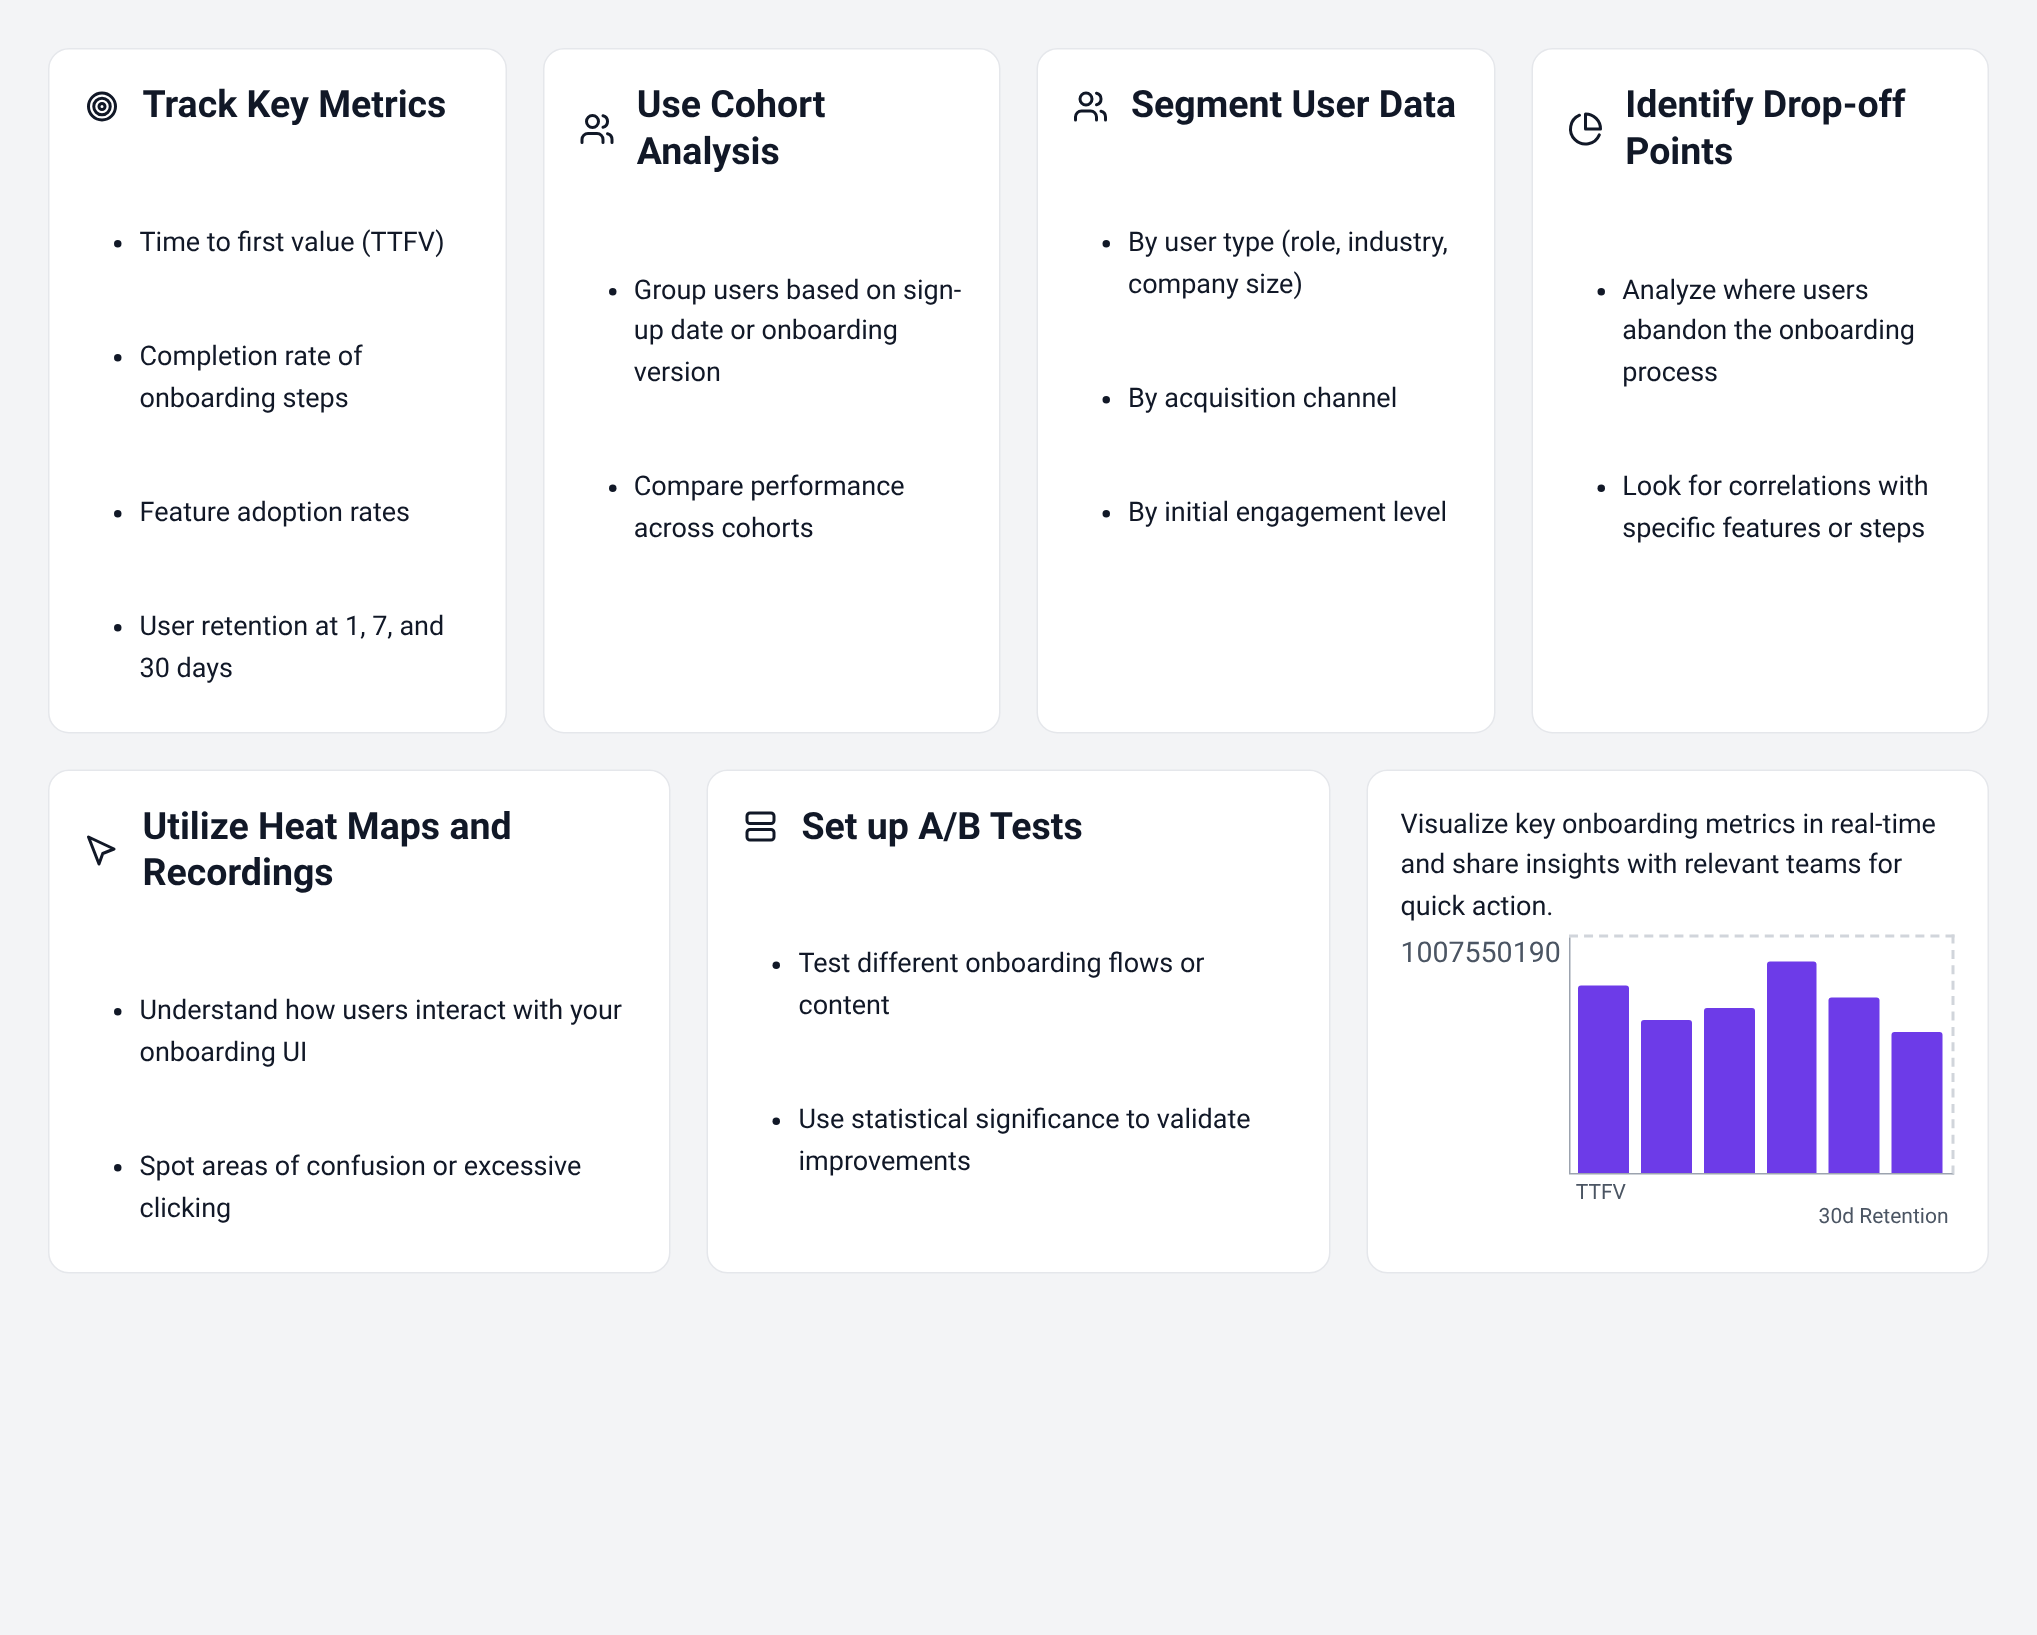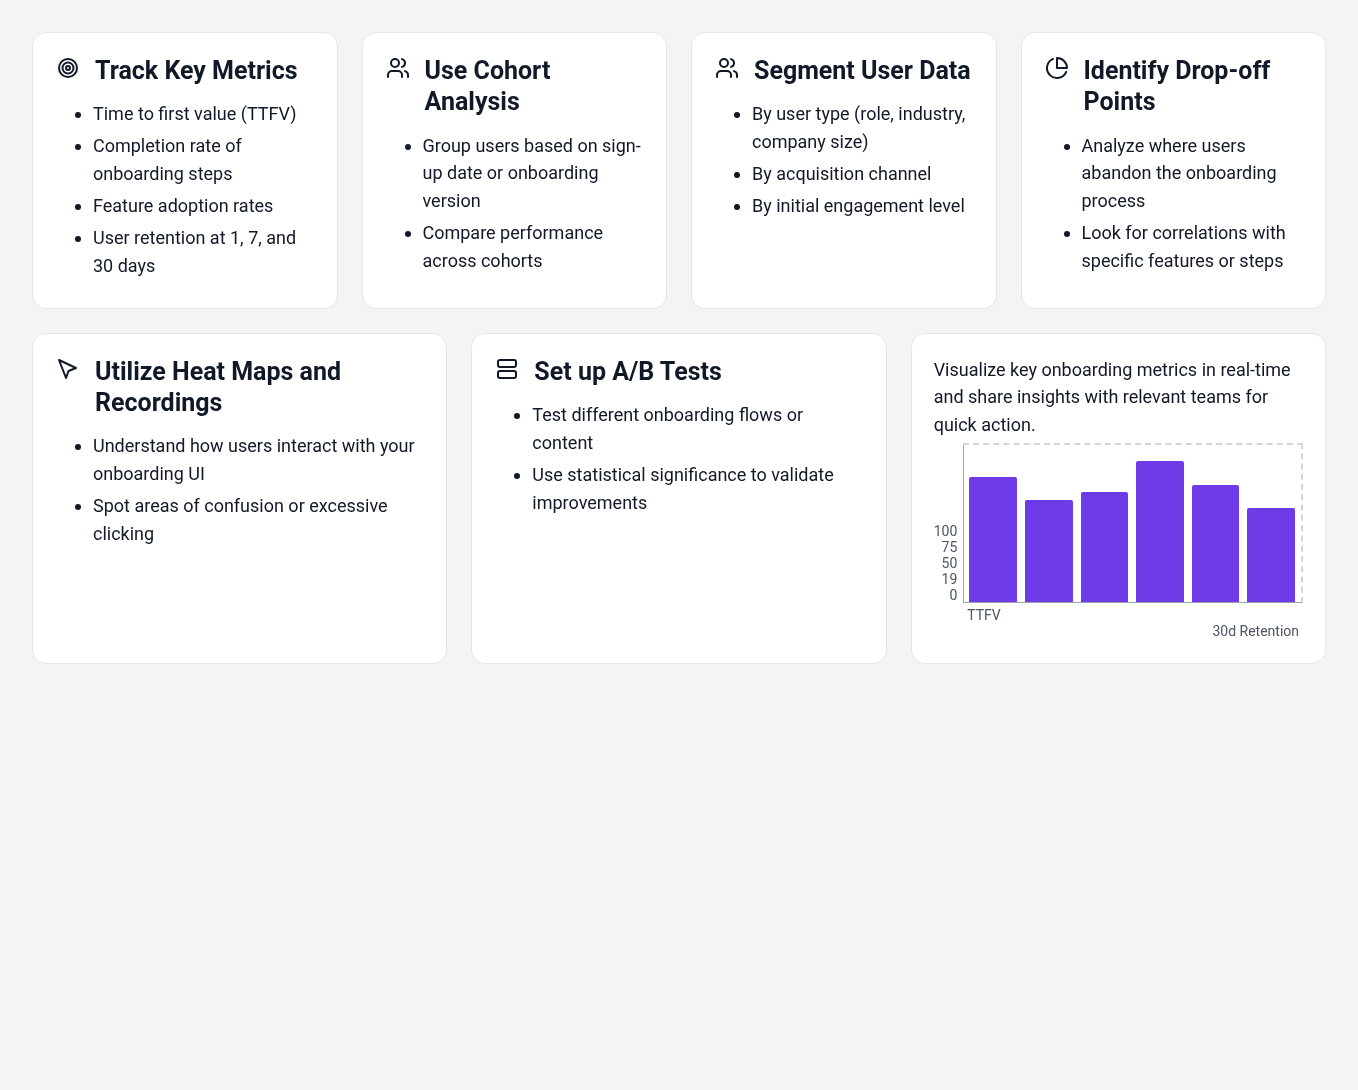--- a/index.html
+++ b/index.html
@@ -16,52 +16,52 @@
     .card {
       background: #fff;
       border: 1px solid #e5e7eb;
       border-radius: 14px;
       padding: 22px 22px 24px 22px;
       display: flex;
       flex-direction: column;
     }
     .card-head {
       display: flex;
-      align-items: flex-start;
+      align-items: center;
       gap: 14px;
       margin-bottom: 14px;
     }
     .card-head .icon {
       width: 26px; height: 26px;
       display: flex; align-items: center; justify-content: center;
       flex-shrink: 0;
       color: #111827;
     }
     .card h3 {
       font-size: 25px;
       font-weight: 700;
       line-height: 1.25;
     }
     ul.bullets {
       list-style: disc;
       padding-left: 38px;
       font-size: 18px;
       line-height: 1.55;
     }
-    ul.bullets li { margin-bottom: 4px; }
+    ul.bullets li { margin-bottom: 4px; margin-top: 48px; }
     p.desc {
       font-size: 18px;
       line-height: 1.55;
       margin-bottom: 0;
     }
     .chart-wrap { display:flex; align-items:flex-start; margin-top:4px; }
     .chart-yaxis {
-      display:flex; flex-direction:column; justify-content:flex-end;
+      display:flex; flex-direction:row; justify-content:flex-end;
       height:160px; text-align:right; padding-right:6px;
-      font-size:14px; color:#4b5563;
+      font-size:19px; color:#4b5563;
     }
     .chart-body { flex:1; display:flex; flex-direction:column; }
     .chart-plot {
       height:160px; display:flex; align-items:flex-end; gap:8px;
       border:2px dashed #d1d5db; border-left:none; border-top:none; border-right-style:dashed; border-bottom:1px solid #9ca3af;
       padding:0 6px;
       border-top:2px dashed #d1d5db;
       border-right:2px dashed #d1d5db;
       position:relative;
     }

